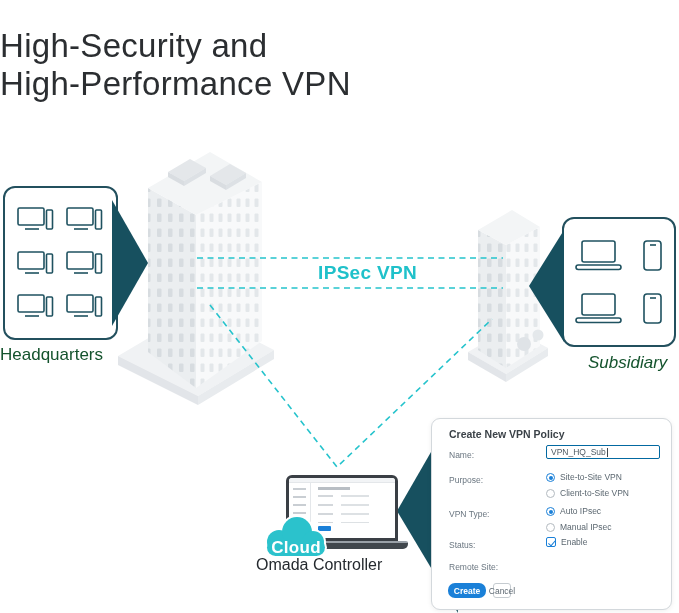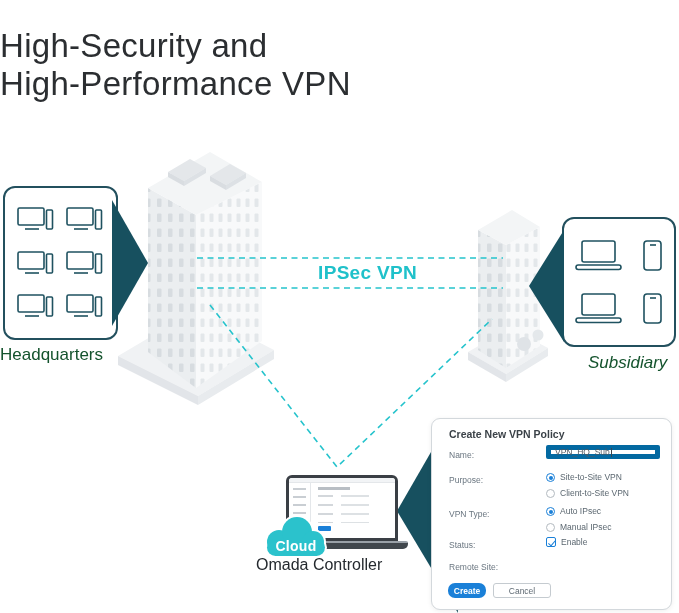--- a/index.html
+++ b/index.html
@@ -54,33 +54,33 @@
   .mini-col2{position:absolute;left:52px;top:17px;width:28px;height:28px;background:repeating-linear-gradient(#dde1e4 0 2px,transparent 2px 9px);}
   .mini-btn{position:absolute;left:29px;top:48px;width:13px;height:5px;background:#1a80d8;border-radius:1px;}
   .laptop-base{
     position:absolute;left:0;top:66px;width:130px;height:8px;background:#41474d;
     border-radius:2px 2px 5px 5px;border-top:2px solid #9aa1a8;box-sizing:border-box;
   }
   
   .cloud{position:absolute;left:262px;top:515px;width:68px;height:46px;z-index:6;}
   .cloud-text{
     position:absolute;left:0;top:23px;width:100%;text-align:center;
-    font-size:14px;font-weight:bold;color:#ffffff;letter-spacing:.3px;
+    font-size:17px;font-weight:bold;color:#ffffff;letter-spacing:.3px;
   }
   
   .panel{
     position:absolute;left:431px;top:418px;width:241px;height:192px;box-sizing:border-box;
     background:#fff;border:1px solid #d3d8dc;border-radius:9px;z-index:4;
     box-shadow:0 1px 5px rgba(0,0,0,.07);font-size:8.5px;color:#5b6770;
   }
   .fp-title{position:absolute;left:17px;top:9px;font-size:10.5px;font-weight:bold;color:#3b4248;}
   .fp-label{position:absolute;left:17px;color:#6a7680;}
   .fp-input{
     position:absolute;left:114px;top:26px;width:114px;height:14px;box-sizing:border-box;
-    border:5px solid #0369a1;border-radius:2px;display:flex;align-items:center;padding:0 4px;color:#4f5a63;
+    border:1px solid #0369a1;border-radius:2px;display:flex;align-items:center;padding:0 4px;color:#4f5a63;
   }
   .caret{display:inline-block;width:1px;height:9px;background:#3e464d;margin-left:1px;}
   .opt-row{position:absolute;display:flex;align-items:flex-end;gap:5px;}
   .radio{
     width:9px;height:9px;border:1px solid #b3bac0;border-radius:50%;background:#fff;
     position:relative;box-sizing:border-box;flex:none;
   }
   .radio[data-checked="true"]{border-color:#1a80d8;}
   .radio[data-checked="true"]::after{
     content:"";position:absolute;left:1.5px;top:1.5px;right:1.5px;bottom:1.5px;
@@ -102,21 +102,21 @@
   }
   .chevron-down{
     width:5px;height:5px;border-right:1px solid #868f96;border-bottom:1px solid #868f96;
     transform:rotate(45deg);margin-top:-3px;flex:none;
   }
   .btn{
     position:absolute;top:164px;height:15px;box-sizing:border-box;border-radius:3px;
     display:flex;align-items:center;justify-content:center;font-size:8.5px;font-weight:bold;
   }
   .btn-create{left:16px;width:38px;background:#1a80d8;color:#fff;border-radius:7px;}
-  .btn-cancel{left:61px;width:58px;background:#fff;border:1px solid #c5cbd0;color:#5f6a73;font-weight:normal;}
+  .btn-cancel{left:61px;width:18px;background:#fff;border:1px solid #c5cbd0;color:#5f6a73;font-weight:normal;}
 </style>
 </head>
 <body>
 
 <h1 class="page-title">
   <span>High-Security and</span>
   <span>High-Performance VPN</span>
 </h1>
 
 <div class="dev-box hq-box">

